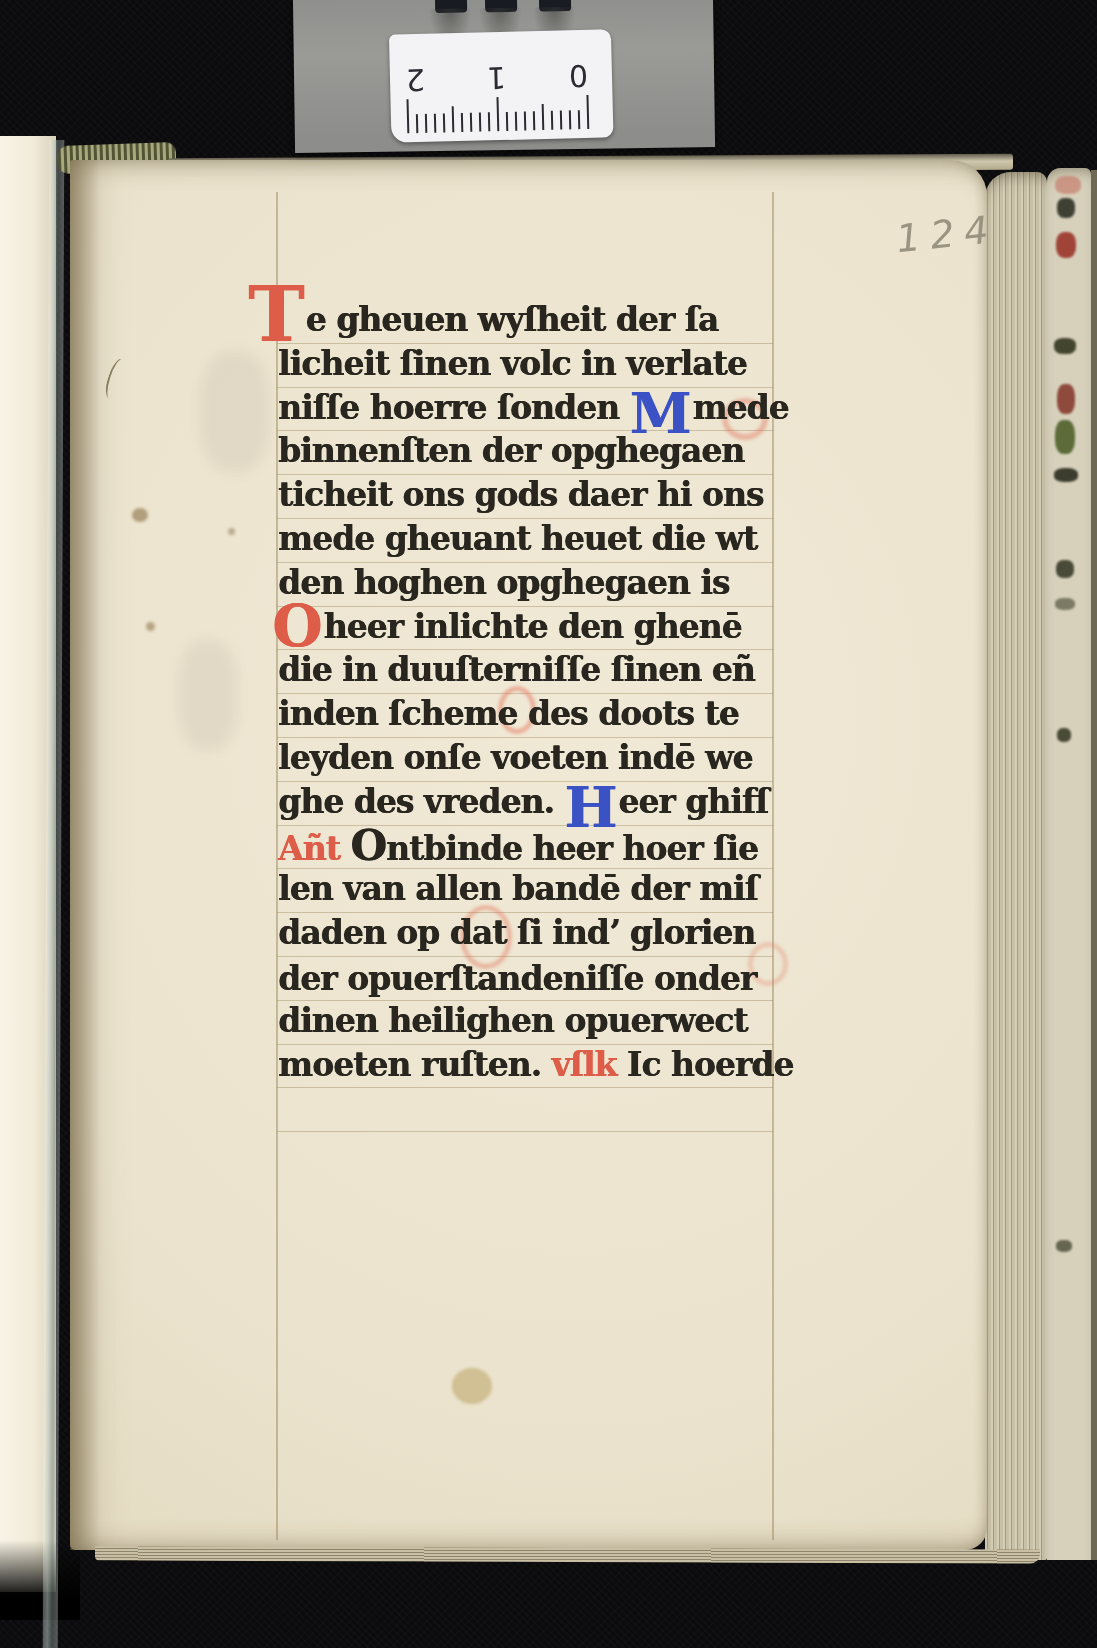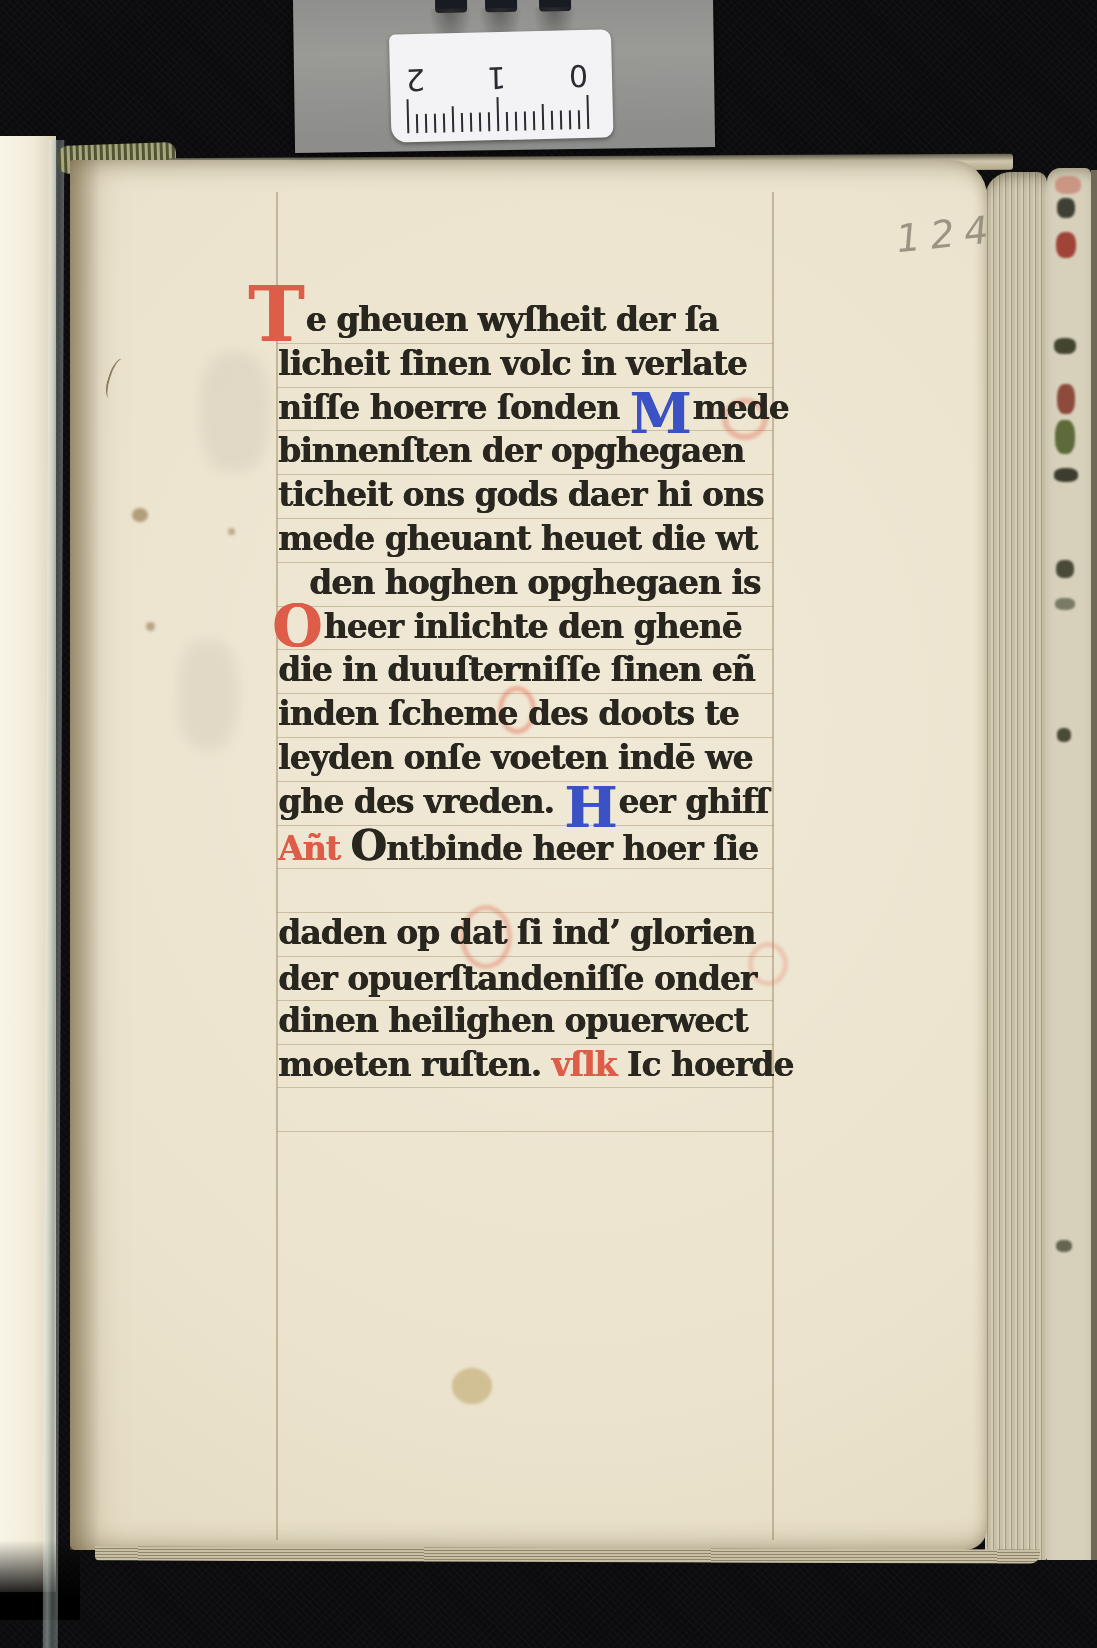--- a/index.html
+++ b/index.html
@@ -137,27 +137,28 @@
 
   <div class="folio">124</div>
 
   <div id="text-block">
       <div class="ms-line" style="top: 0px;"><span class="seg-initial-red">T</span><span class="seg-body">e gheuen wyſheit der ſa</span></div>
       <div class="ms-line" style="top: 43.8px;"><span class="seg-body">licheit ſinen volc in verlate</span></div>
       <div class="ms-line" style="top: 87.6px;"><span class="seg-body">niſſe hoerre ſonden </span><span class="seg-initial-blue">M</span><span class="seg-body">mede</span></div>
       <div class="ms-line" style="top: 131.4px;"><span class="seg-body">binnenſten der opghegaen</span></div>
       <div class="ms-line" style="top: 175.2px;"><span class="seg-body">ticheit ons gods daer hi ons</span></div>
       <div class="ms-line" style="top: 219px;"><span class="seg-body">mede gheuant heuet die wt</span></div>
-      <div class="ms-line" style="top: 262.8px; padding-left: 31px;"><span class="seg-body">den hoghen opghegaen is</span></div>
+      <div class="ms-line" style="top: 262.8px;"><span class="seg-body">den hoghen opghegaen is</span></div>
       <div class="ms-line" style="top: 306.6px;"><span class="seg-initial-red-inline">O</span><span class="seg-body">heer inlichte den ghenē</span></div>
       <div class="ms-line" style="top: 350.4px;"><span class="seg-body">die in duuſterniſſe ſinen eñ</span></div>
       <div class="ms-line" style="top: 394.2px;"><span class="seg-body">inden ſcheme des doots te</span></div>
       <div class="ms-line" style="top: 438px;"><span class="seg-body">leyden onſe voeten indē we</span></div>
       <div class="ms-line" style="top: 481.8px;"><span class="seg-body">ghe des vreden. </span><span class="seg-initial-blue">H</span><span class="seg-body">eer ghifſ</span></div>
       <div class="ms-line" style="top: 525.6px;"><span class="seg-rubric">Añt </span><span class="seg-cap">O</span><span class="seg-body">ntbinde heer hoer ſie</span></div>
+      <div class="ms-line" style="top: 569.4px;"><span class="seg-body">len van allen bandē der miſ</span></div>
       <div class="ms-line" style="top: 613.2px; text-align: center;"><span class="seg-body">daden op dat ſi indʼ glorien</span></div>
       <div class="ms-line" style="top: 659px;"><span class="seg-body">der opuerſtandeniſſe onder</span></div>
       <div class="ms-line" style="top: 700.8px;"><span class="seg-body">dinen heilighen opuerwect</span></div>
       <div class="ms-line" style="top: 744.6px; text-align: right;"><span class="seg-body">moeten ruſten. </span><span class="seg-rubric">vſlk </span><span class="seg-body">Ic hoerde</span></div>
     </div>
 
   <div class="scale-card">
     <div class="clip" style="left:142px"></div>
     <div class="clip" style="left:192px"></div>
     <div class="clip" style="left:246px"></div>

